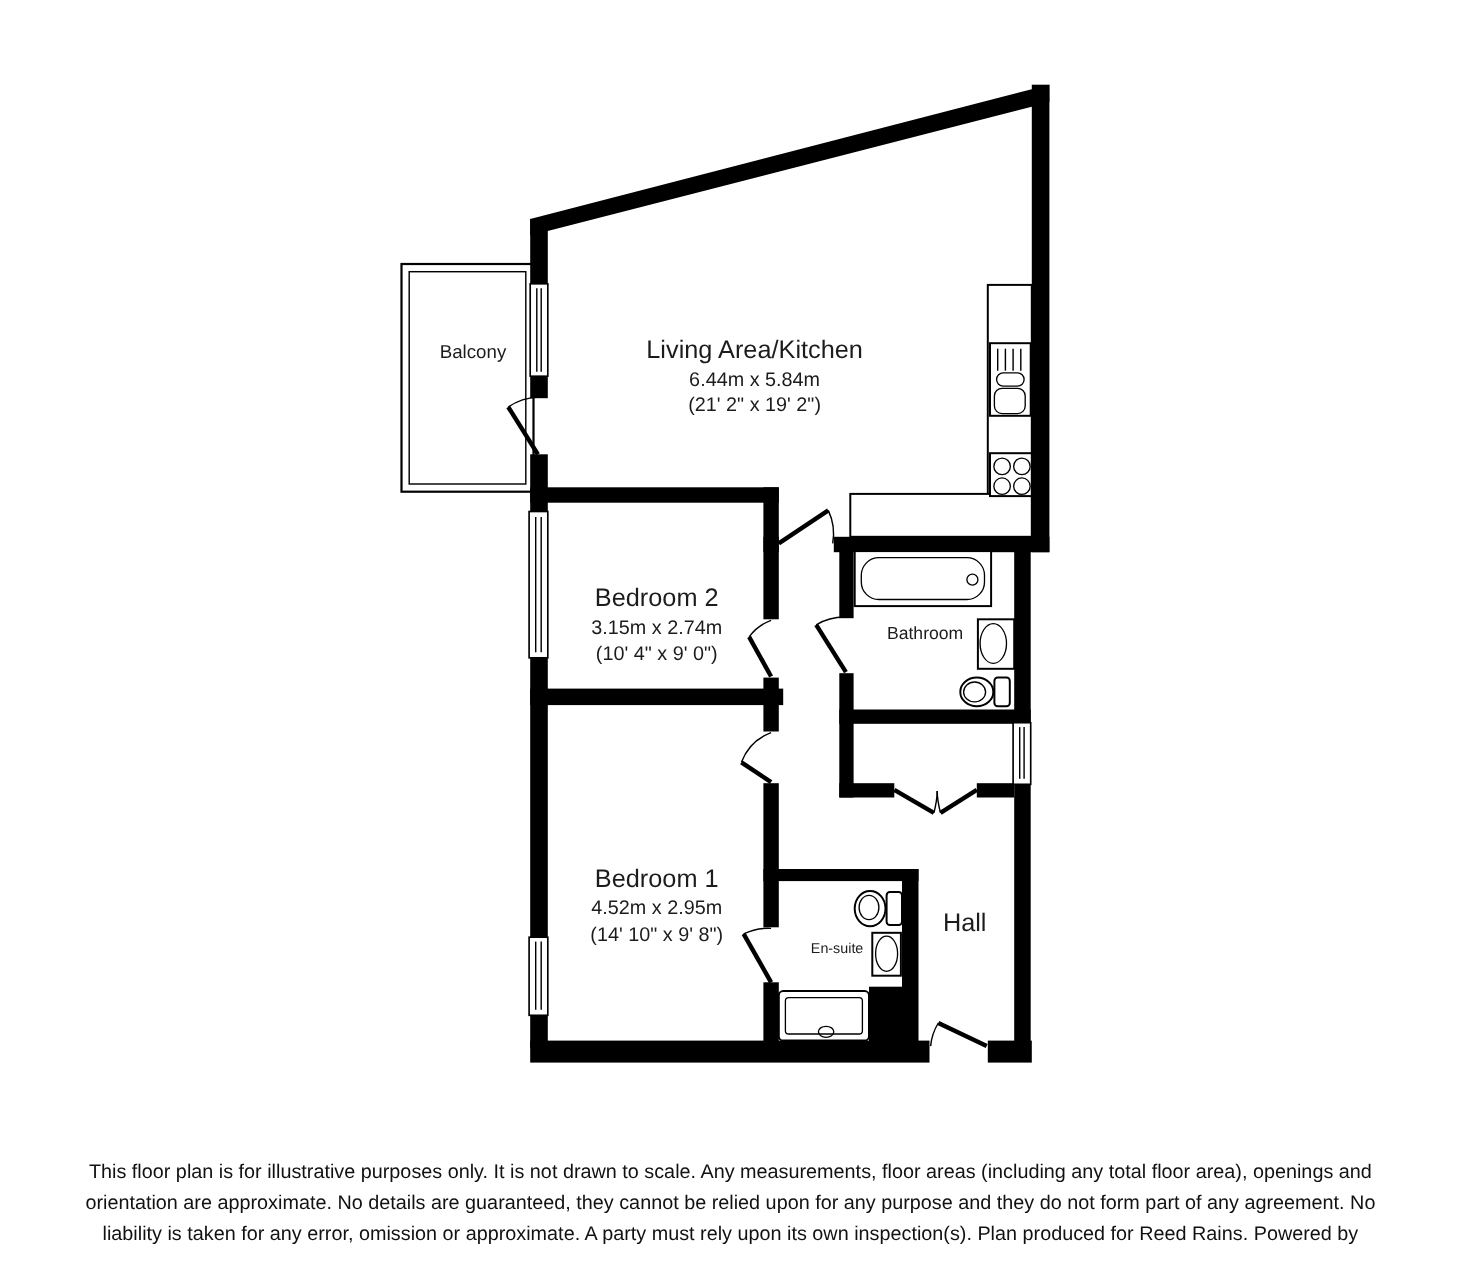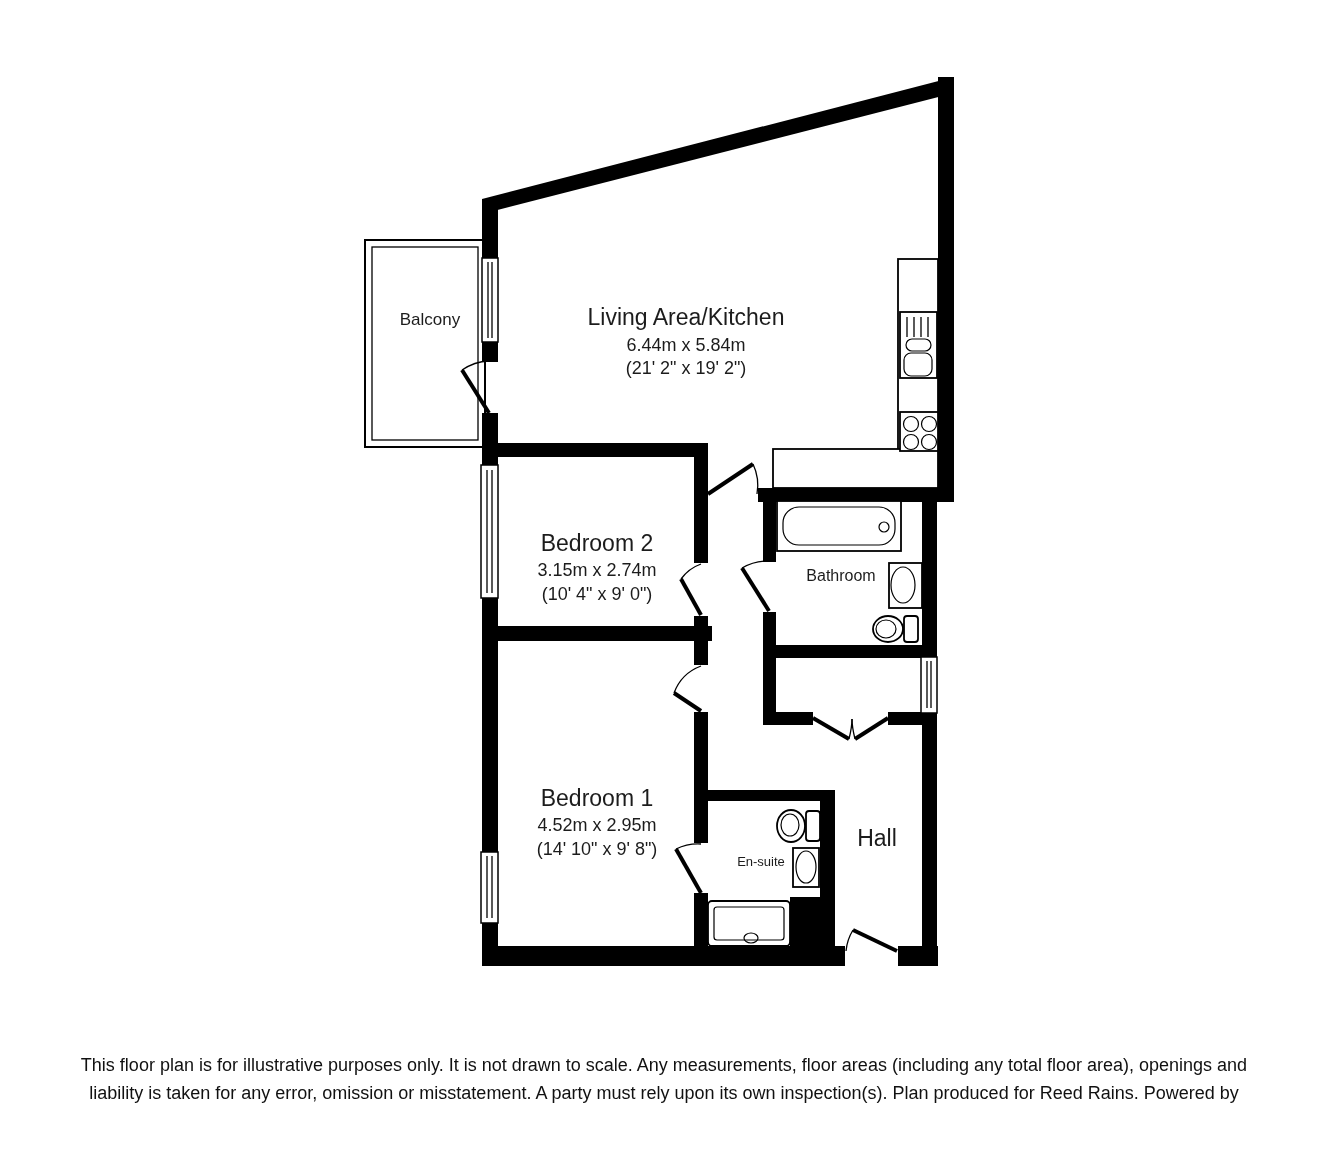--- a/index.html
+++ b/index.html
@@ -237,15 +237,16 @@
       <text x="597" y="855" class="room-dim">(14' 10" x 9' 8")</text>
 
       <text x="841" y="581" class="small-name">Bathroom</text>
       <text x="761" y="866" class="tiny-name">En-suite</text>
       <text x="877" y="846" class="room-name">Hall</text>
     </g>
   </svg>
 
   <div class="footer">
     <div>This floor plan is for illustrative purposes only. It is not drawn to scale. Any measurements, floor areas (including any total floor area), openings and</div>
-    <div>liability is taken for any error, omission or misstatement. A party must rely upon its own inspection(s). Plan produced for Reed Rains. Powered by</div>
+    <div>orientation are approximate. No details are guaranteed, they cannot be relied upon for any purpose and they do not form part of any agreement. No</div>
+    <div>liability is taken for any error, omission or approximate. A party must rely upon its own inspection(s). Plan produced for Reed Rains. Powered by</div>
   </div>
 </div>
 
 </body></html>

